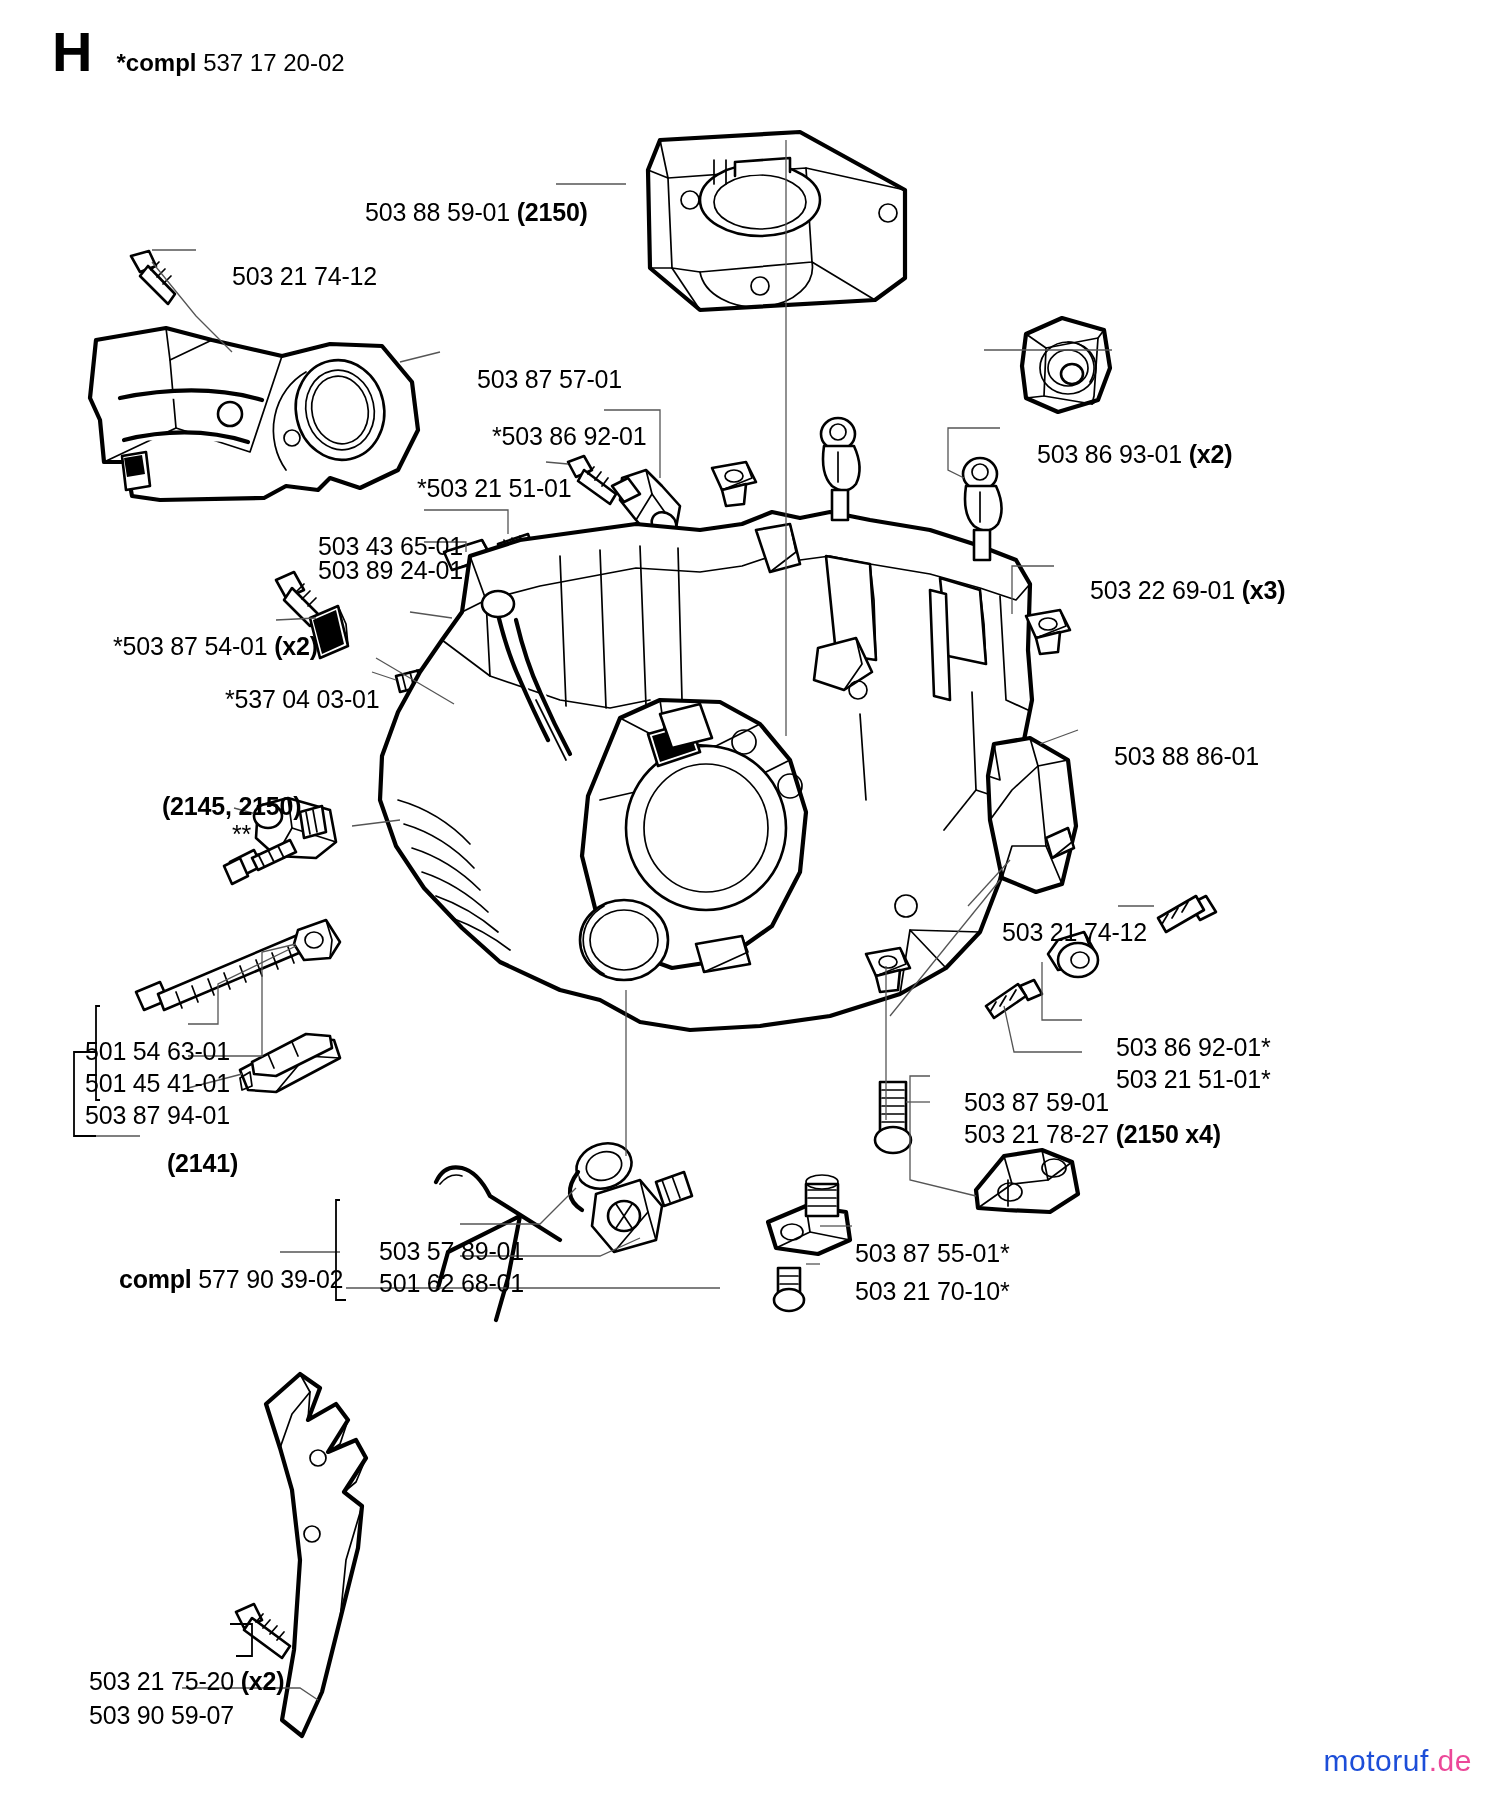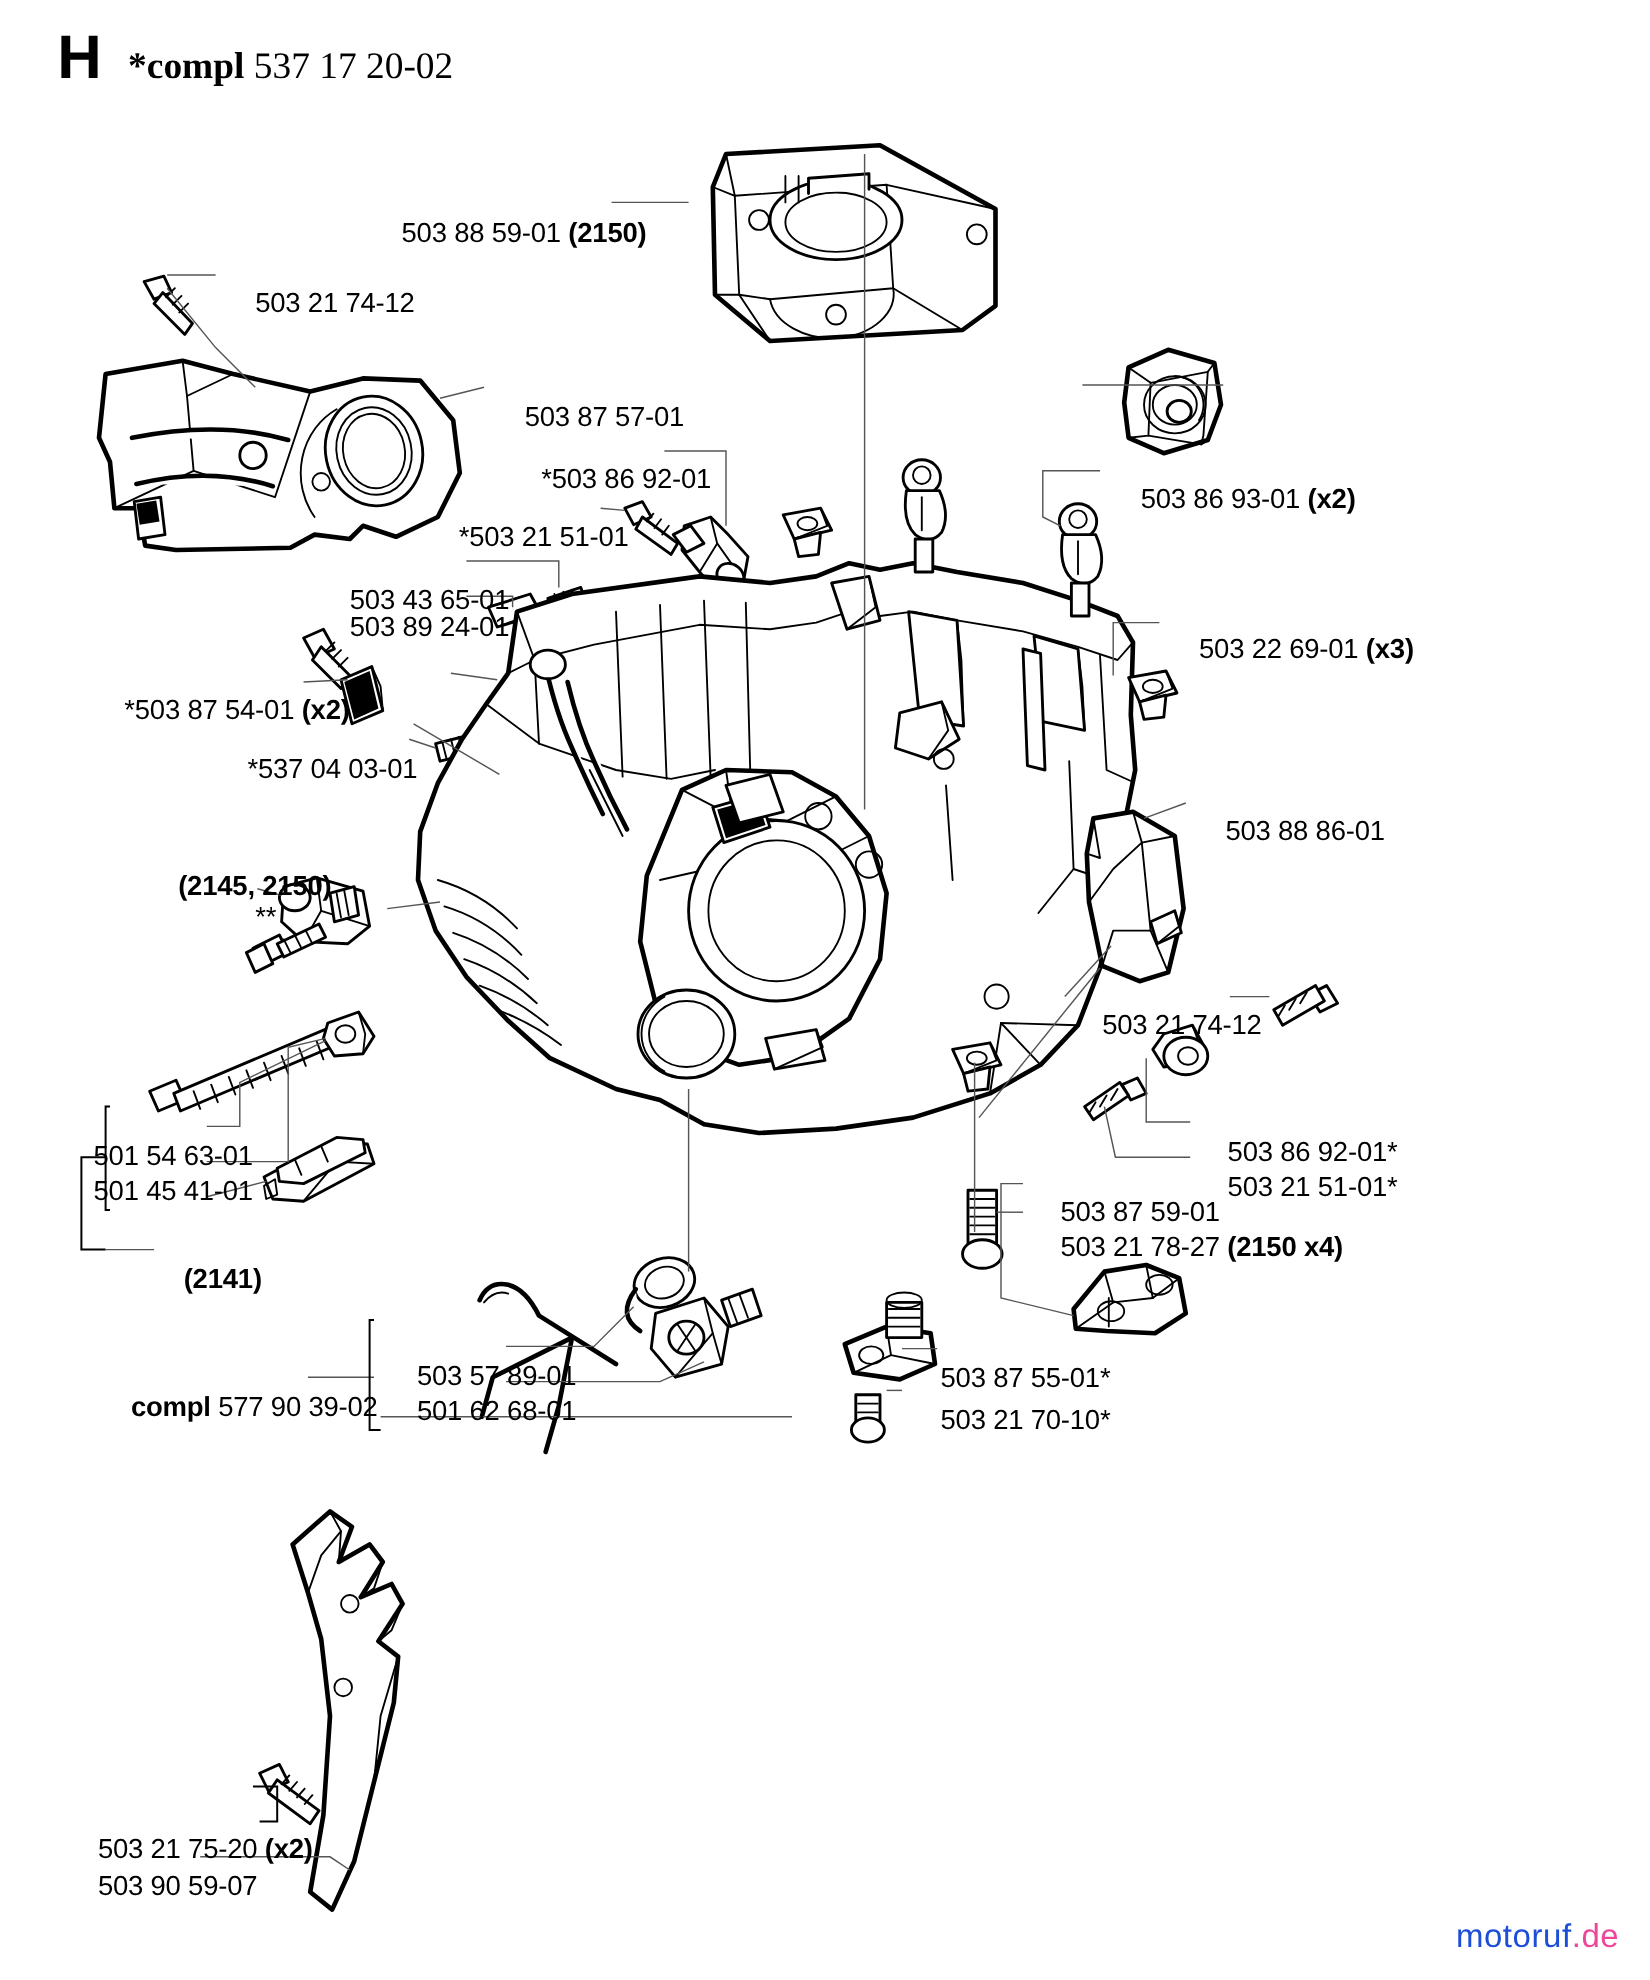--- a/index.html
+++ b/index.html
@@ -27,24 +27,23 @@
     align-items: baseline;
     gap: 24px;
   }
   #section-letter {
     font-size: 56px;
     font-weight: bold;
     line-height: 1;
     letter-spacing: 0px;
   }
   #header-ref {
-    font-size: 34px;
+    font-size: 24px;
     line-height: 1;
     white-space: pre;
-    font-family: Liberation Serif, serif;
   }
   #header-ref .b { font-weight: bold; }
 
   
   .lbl {
     position: absolute;
     font-size: 25px;
     line-height: 1.12;
     white-space: pre;
     letter-spacing: -0.2px;
@@ -535,20 +534,23 @@
   </div>
 
   <div class="lbl" style="left:58px; top:1009px;">
     <span>501 54 63-01</span><span class="b"></span>
   </div>
 
   <div class="lbl" style="left:58px; top:1041px;">
     <span>501 45 41-01</span><span class="b"></span>
   </div>
 
+  <div class="lbl" style="left:58px; top:1073px;">
+    <span>503 87 94-01</span><span class="b"></span>
+  </div>
 
   <div class="lbl" style="left:140px; top:1121px;">
     <span class="b">(2141)</span>
   </div>
 
   <div class="lbl" style="left:92px; top:1237px;">
     <span class="b">compl</span><span> 577 90 39-02</span>
   </div>
 
   <div class="lbl" style="left:352px; top:1209px;">

